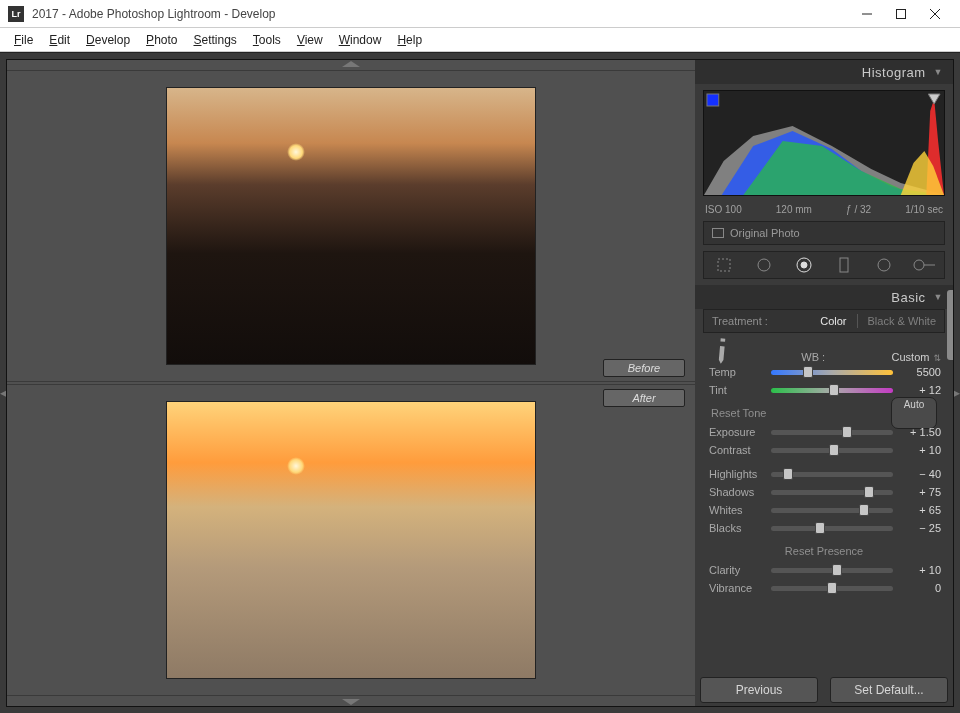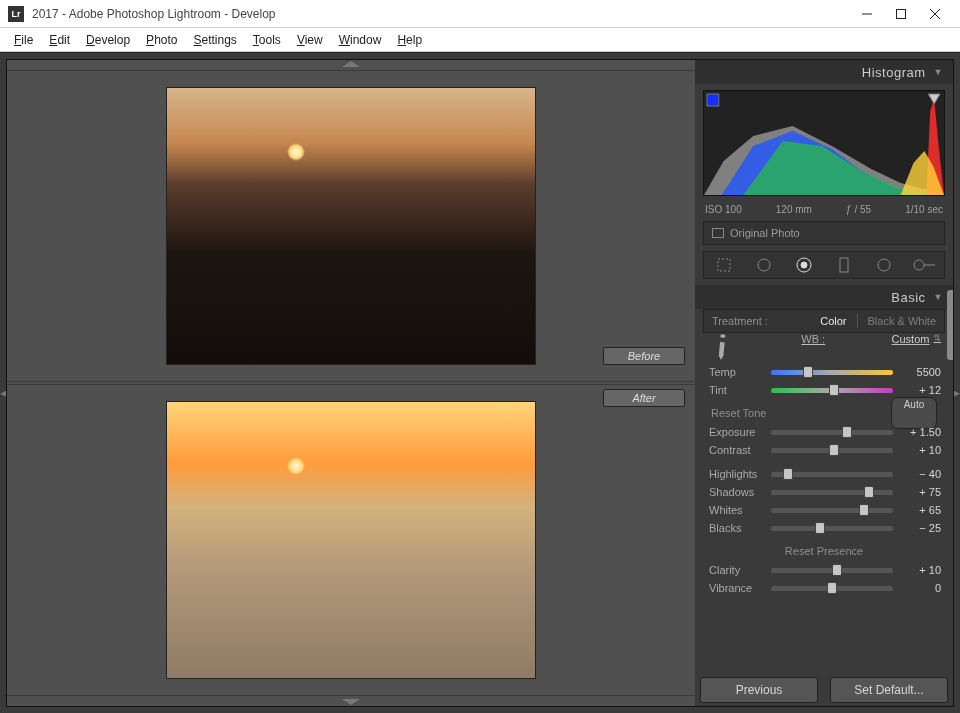--- a/index.html
+++ b/index.html
@@ -34,21 +34,21 @@
   position:relative;
 }
 .photo.before::after,
 .photo.after::after { content:""; position:absolute; left:120px; top:55px; width:18px; height:18px; border-radius:50%; background:radial-gradient(circle,#fff7da 0%,#ffd97a 50%,transparent 70%);}
 .photo.after {
   background:
     linear-gradient(to bottom, #ffd37a 0%, #ff9c3c 22%, #d4b27c 38%, #b49a7a 60%, #8e7a65 100%);
   position:relative;
 }
 .ba-label { position:absolute; right:10px; width:82px; height:18px; background:#666; border:1px solid #222; border-radius:2px; color:#ddd; font-size:11px; text-align:center; line-height:16px; font-style:italic;}
-.ba-label.before { bottom:16px; }
+.ba-label.before { bottom:4px; }
 .ba-label.after  { top:4px; }
 
 
 .rpanel { width:258px; background:#3a3a3a; color:#bdbdbd; font-size:11px; position:relative; overflow:hidden; display:flex; flex-direction:column;}
 .rpanel .scrollhint { position:absolute; right:-2px; top:230px; width:8px; height:70px; background:#8a8a8a; border-radius:3px;}
 .section-hdr { height:24px; background:#2f2f2f; display:flex; align-items:center; justify-content:flex-end; padding:0 10px; font-size:13px; color:#c9c9c9; letter-spacing:.5px;}
 .section-hdr .tri { margin-left:8px; font-size:9px; color:#8a8a8a;}
 
 
 .histogram {height:106px; margin:6px 8px 4px 8px; background:#222; border:1px solid #111; position:relative;}
@@ -64,21 +64,21 @@
 .toolbtn.active svg { stroke:#ddd;}
 
 
 .basic { margin:0 8px; background:#3a3a3a;}
 .treatment { height:24px; background:#333; border:1px solid #222; display:flex; align-items:center; padding:0 8px; gap:10px; font-size:11px;}
 .treatment .lab{color:#8f8f8f;}
 .treatment .sel{color:#e6e6e6;}
 .treatment .uns{color:#7f7f7f;}
 .treatment .sep{width:1px;height:14px;background:#555;}
 
-.wbrow { display:flex; align-items:flex-start; height:30px; padding:0 4px 0 6px;text-decoration:underline;}
+.wbrow { display:flex; align-items:flex-end; height:30px; padding:0 4px 0 6px;}
 .eyedrop { width:26px; height:26px; transform:rotate(-40deg); color:#aaa;}
 .wbrow .wblab { flex:1; text-align:center; color:#a9a9a9;}
 .wbrow .wbsel { color:#cfcfcf; font-size:11px;}
 .wbrow .updown { font-size:9px; color:#888; margin-left:4px;}
 
 .slider-row { display:flex; align-items:center; height:18px; padding:0 4px 0 6px;}
 .slider-row .sl-name { width:56px; color:#a9a9a9; padding-right:6px; font-size:11px;}
 .slider-row .sl-track { flex:1; height:5px; border-radius:3px; background:#555; position:relative; margin:0 6px;}
 .slider-row .sl-track.temp { background:linear-gradient(to right,#3478ff,#aaa,#ffc23a);}
 .slider-row .sl-track.tint { background:linear-gradient(to right,#2bbf4a,#aaa,#c33bc3);}
@@ -179,21 +179,21 @@
         <polygon fill="#28c23a" opacity=".7" points="40,104 80,50 120,55 160,80 200,98 244,104"></polygon>
         <polygon fill="#ff2e2e" opacity=".85" points="226,104 230,20 234,8 238,50 244,104"></polygon>
         <polygon fill="#ffd33a" opacity=".8" points="200,104 213,72 224,60 233,75 244,104"></polygon>
         <rect x="3" y="3" width="12" height="12" fill="#1430ff" stroke="#777"></rect>
         <polygon points="228,3 240,3 234,13" fill="#ccc" stroke="#777"></polygon>
       </svg>
     </div>
     <div class="histo-meta">
       <span>ISO 100</span>
       <span>120 mm</span>
-      <span>ƒ / 55</span>
+      <span>ƒ / 32</span>
       <span>1/10 sec</span>
     </div>
     <div class="histo-orig">
       <span class="box"></span>
       <span>Original Photo</span>
     </div>
 
     <div class="toolstrip">
       <div class="toolbtn">
             <svg width="18" height="18" viewBox="0 0 18 18">

